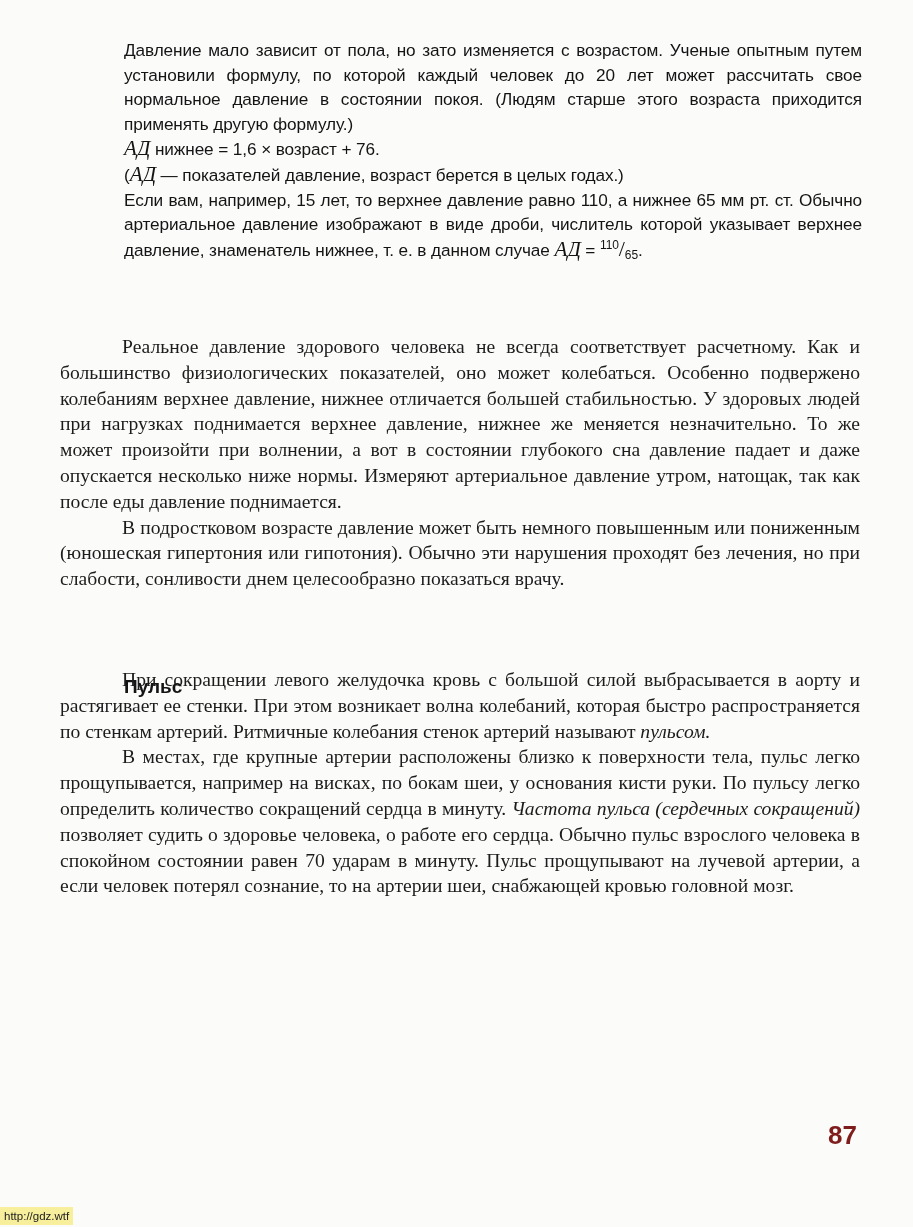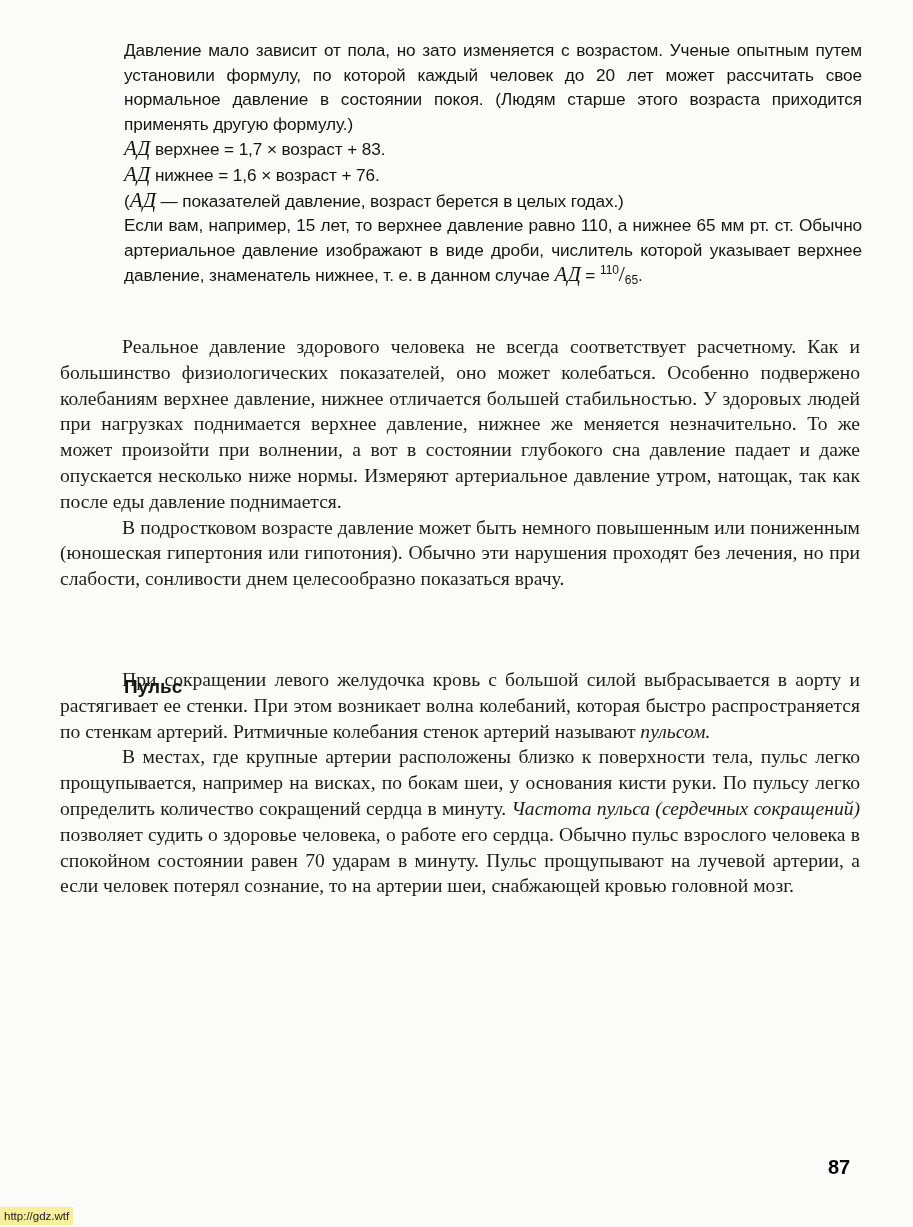--- a/index.html
+++ b/index.html
@@ -46,25 +46,25 @@
       position: absolute;
       left: 124px; top: 676px;
       font-family: "Liberation Sans", sans-serif;
       font-weight: bold;
       font-size: 19px;
       color: #141414;
     }
 
     .page-number {
       position: absolute;
-      left: 828px; top: 1156px;
+      left: 828px; top: 1120px;
       font-family: "Liberation Sans", sans-serif;
       font-weight: bold;
-      font-size: 20px;
-      color: #000000;
+      font-size: 26px;
+      color: #7f1d1d;
     }
 
     .watermark {
       position: absolute;
       left: 0; top: 1207px;
       height: 18px;
       padding: 0 4px;
       background: #f7ef9c;
       font-family: "Liberation Sans", sans-serif;
       font-size: 11.5px;
@@ -72,21 +72,20 @@
       color: #222;
     }
   </style>
 </head>
 <body>
 
 <div class="page">
 
   <div class="box">
     <p>Давление мало зависит от пола, но зато изменяется с возрастом. Ученые опытным путем установили формулу, по которой каждый человек до 20 лет может рассчитать свое нормальное давление в состоянии покоя. (Людям старше этого возраста приходится применять другую формулу.)</p>
-    <p style="text-align:left"><span class="formula-ad">АД</span><span> верхнее = 1,7 × возраст + 83.</span></p>
     <p style="text-align:left"><span class="formula-ad">АД</span><span> нижнее = 1,6 × возраст + 76.</span></p>
     <p style="text-align:left"><span>(</span><span class="formula-ad">АД</span><span> — показателей давление, возраст берется в целых годах.)</span></p>
     <p><span>Если вам, например, 15 лет, то верхнее давление равно 110, а нижнее 65 мм рт. ст. Обычно артериальное давление изображают в виде дроби, числитель которой указывает верхнее давление, знаменатель нижнее, т. е. в данном случае </span><span class="formula-ad">АД</span><span> = </span><sup>110</sup><span class="slash">/</span><sub>65</sub><span>.</span></p>
   </div>
 
   <div class="body-text" style="top:334px;">
     <p style="text-indent:0;"><span style="display:inline-block;width:0;"></span></p>
   </div>
 
   <div class="body-text" style="top:334px; left:60px; width:800px;">

